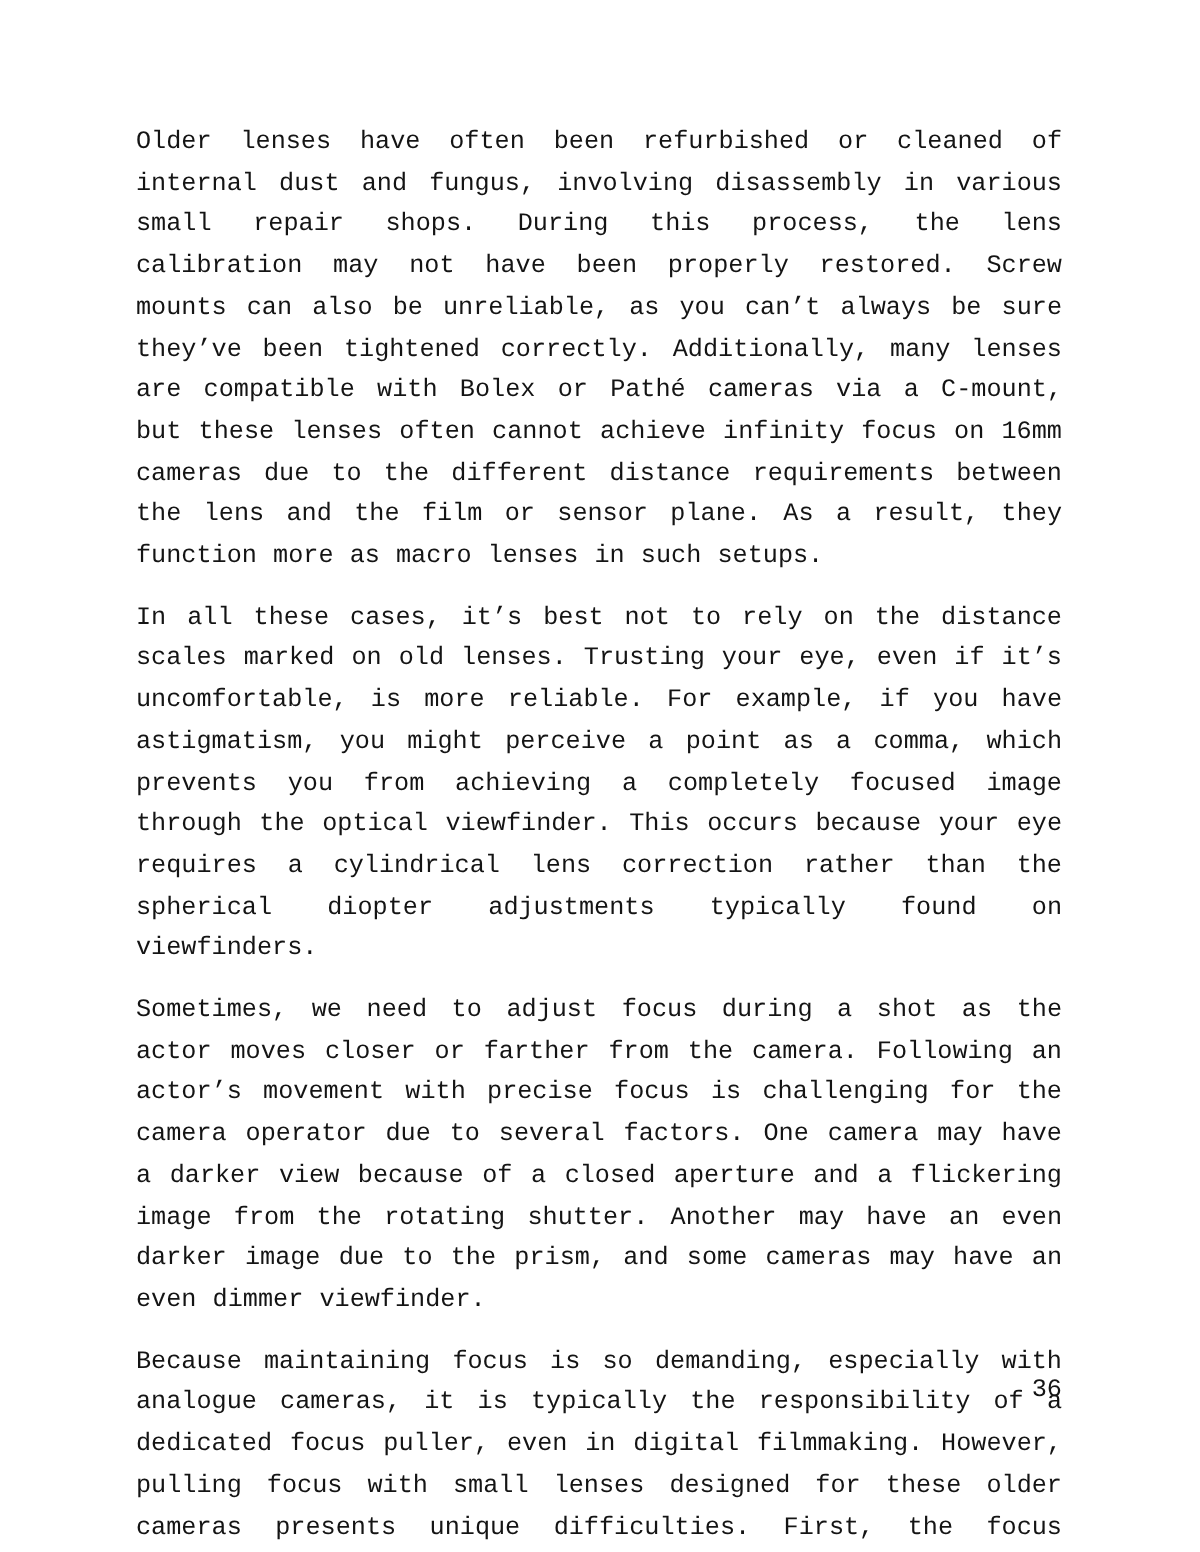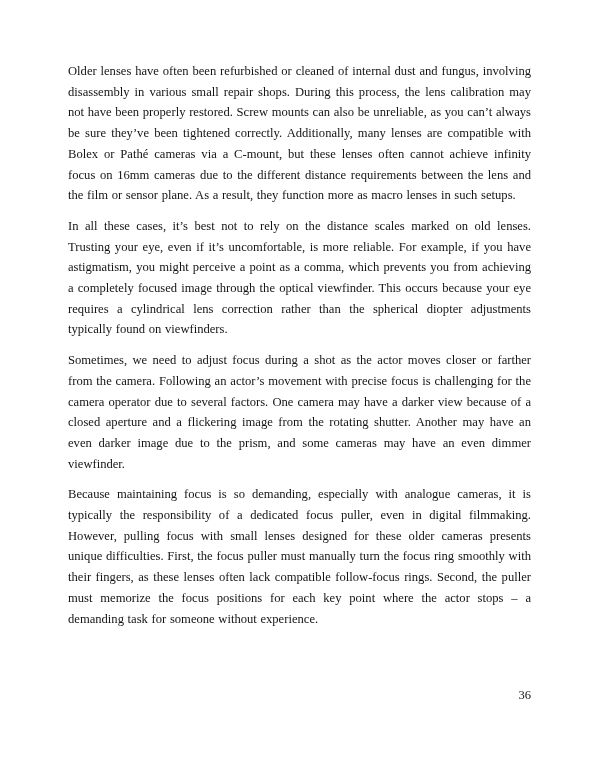--- a/index.html
+++ b/index.html
@@ -6,21 +6,21 @@
     margin: 0;
     padding: 0;
     background: #ffffff;
   }
   .page {
     position: relative;
     width: 600px;
     height: 776px;
     background: #ffffff;
     overflow: hidden;
-    font-family: Liberation Serif, serif;
+    font-family: Liberation Mono, monospace;
     color: #141414;
   }
   .content {
     position: absolute;
     top: 61px;
     left: 68px;
     width: 463px;
   }
   .content p {
     margin: 0 0 10px 0;

